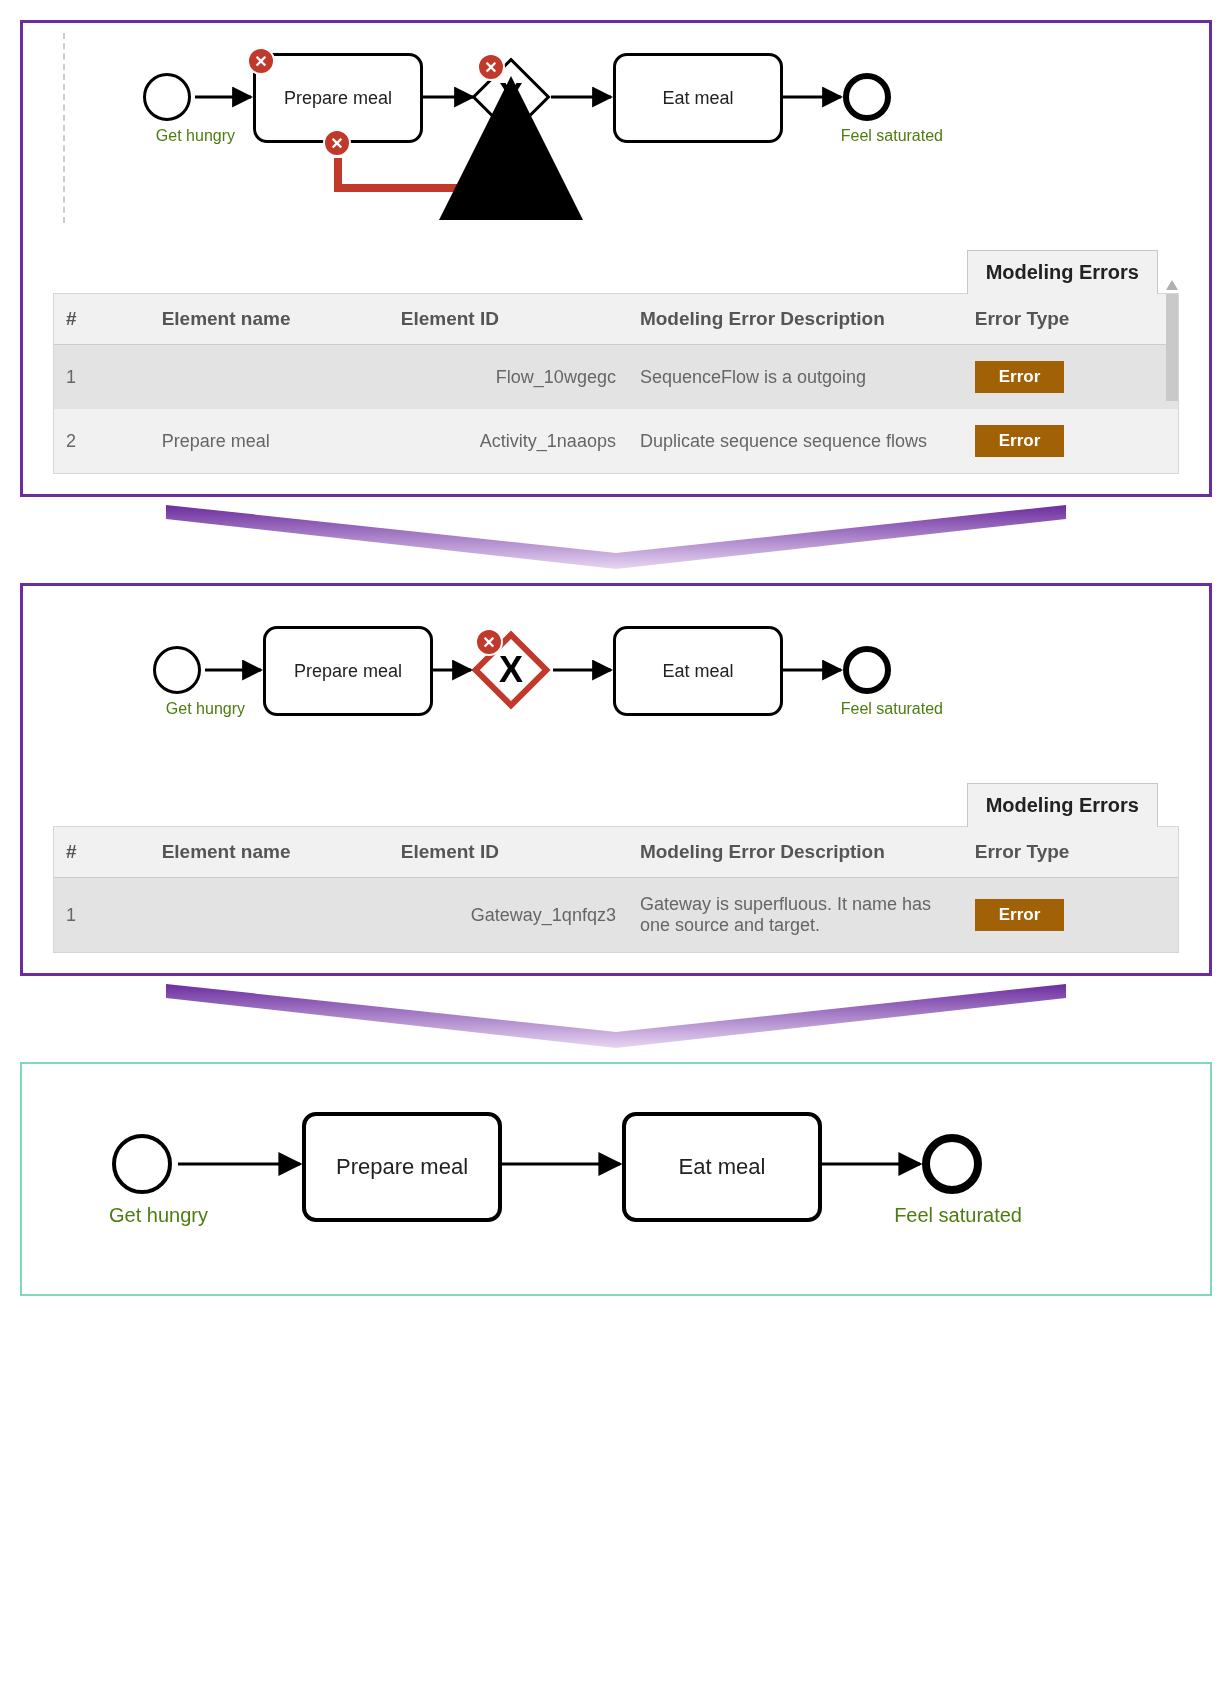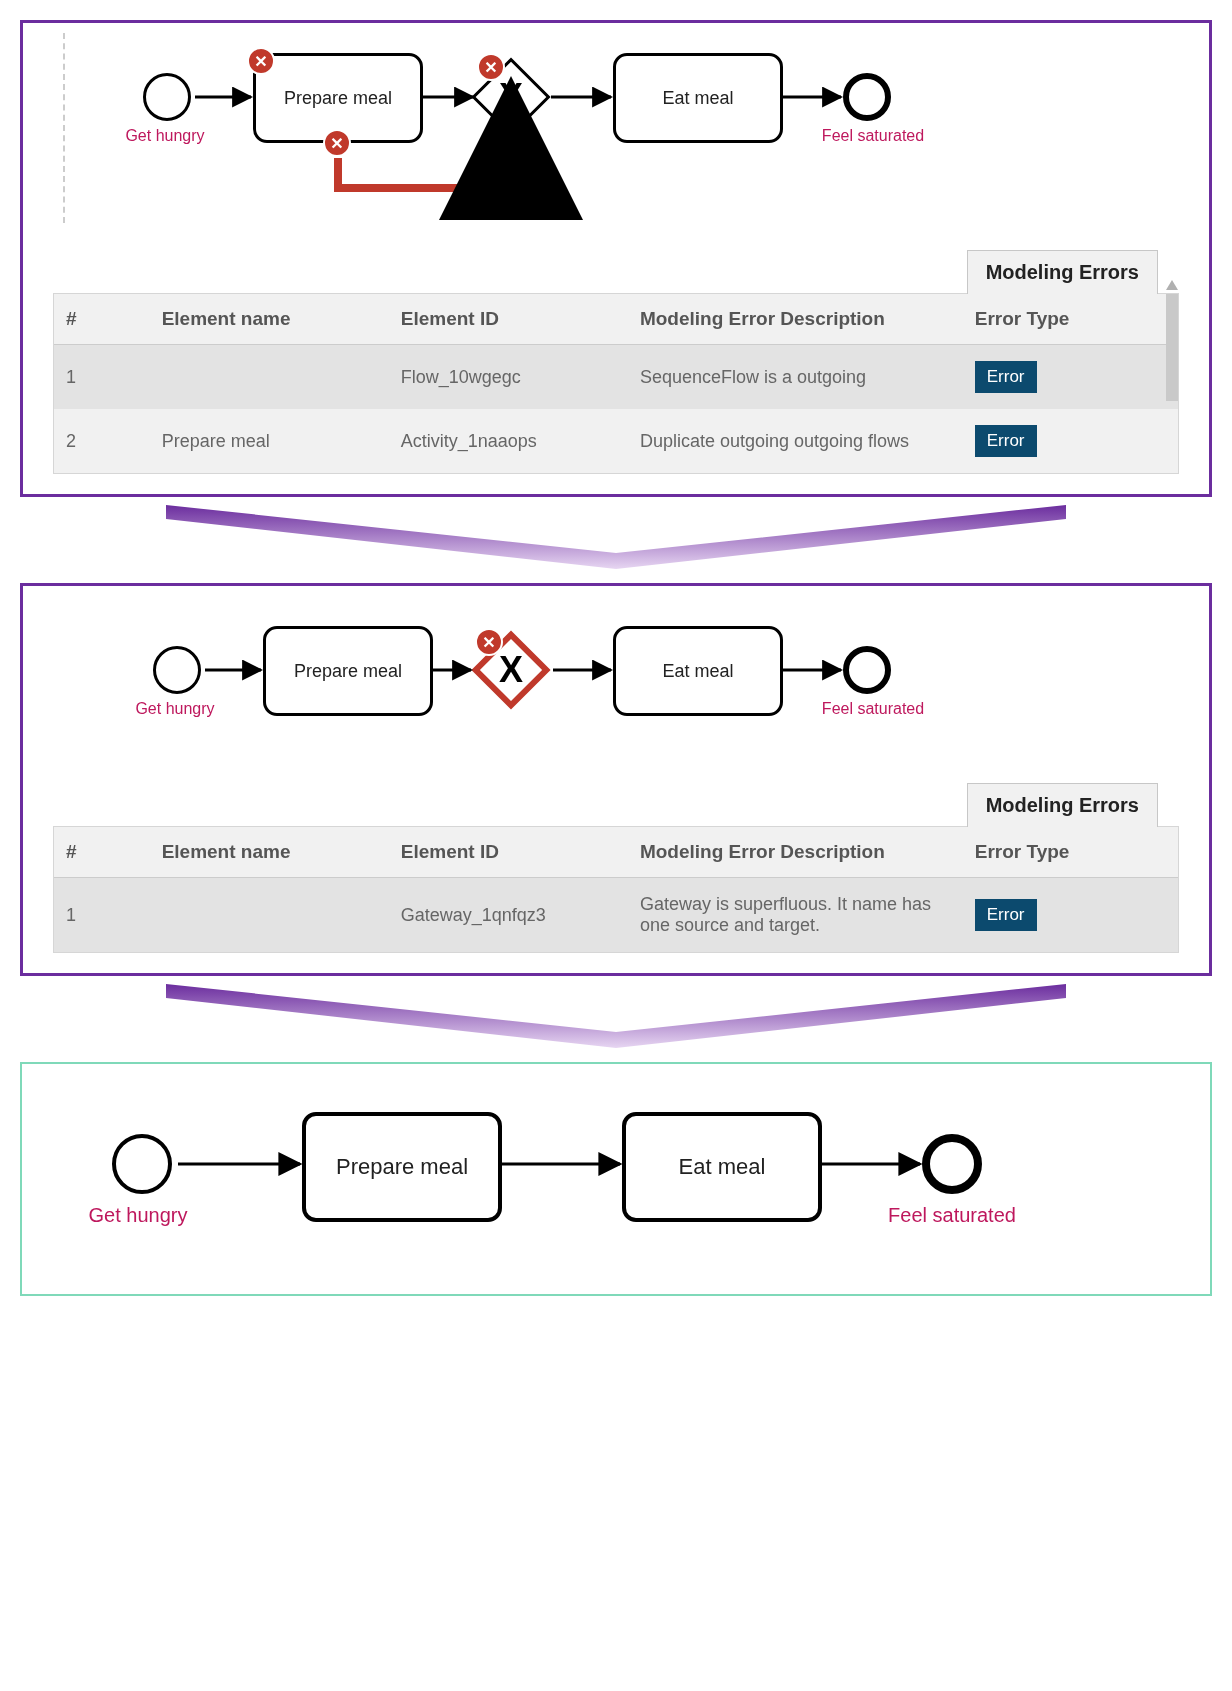--- a/index.html
+++ b/index.html
@@ -29,22 +29,22 @@
   .start-event, .end-event {
     position: absolute;
     border-radius: 50%;
     background: #fff;
   }
   .start-event { border: 3px solid #000; }
   .end-event { border: 6px solid #000; }
   .event-label {
     position: absolute;
     font-size: 16px;
-    color: #be185d;
-    text-align: center;
+    color: #4d7c0f;
+    text-align: right;
     width: 140px;
   }
   .task {
     position: absolute;
     border: 3px solid #000;
     border-radius: 14px;
     background: #fff;
     display: flex;
     align-items: center;
     justify-content: center;
@@ -126,26 +126,26 @@
     vertical-align: top;
   }
   .etable td {
     padding: 16px 12px;
     font-size: 18px;
     color: #666;
     vertical-align: middle;
   }
   .etable tbody tr:nth-child(odd) { background: #e3e3e3; }
   .etable tbody tr:nth-child(even) { background: #f1f1f1; }
-  .link { color: #2a5a8a; }
+  .link { color: #2a5a8a; text-align: right; }
   .error-pill {
-    background: #0c4a6e;
+    background: #a16207;
     color: #fff;
-    font-weight: normal;
-    padding: 6px 12px;
+    font-weight: bold;
+    padding: 6px 24px;
     font-size: 17px;
     display: inline-block;
   }
   .scroll-thumb {
     position: absolute;
     right: 0; top: 0;
     width: 12px;
     height: 60%;
     background: #c9c9c9;
   }
@@ -251,21 +251,21 @@
           <td>1</td>
           <td></td>
           <td class="link">Flow_10wgegc</td>
           <td>SequenceFlow is a outgoing</td>
           <td><span class="error-pill">Error</span></td>
         </tr>
         <tr>
           <td>2</td>
           <td>Prepare meal</td>
           <td class="link">Activity_1naaops</td>
-          <td>Duplicate outgoing outgoing flows</td>
+          <td>Duplicate sequence sequence flows</td>
           <td><span class="error-pill">Error</span></td>
         </tr>
       </tbody>
     </table>
   </div>
 </div>
 
 <div class="chevron">
   <svg viewBox="0 0 900 64" preserveAspectRatio="none">
     <defs>

